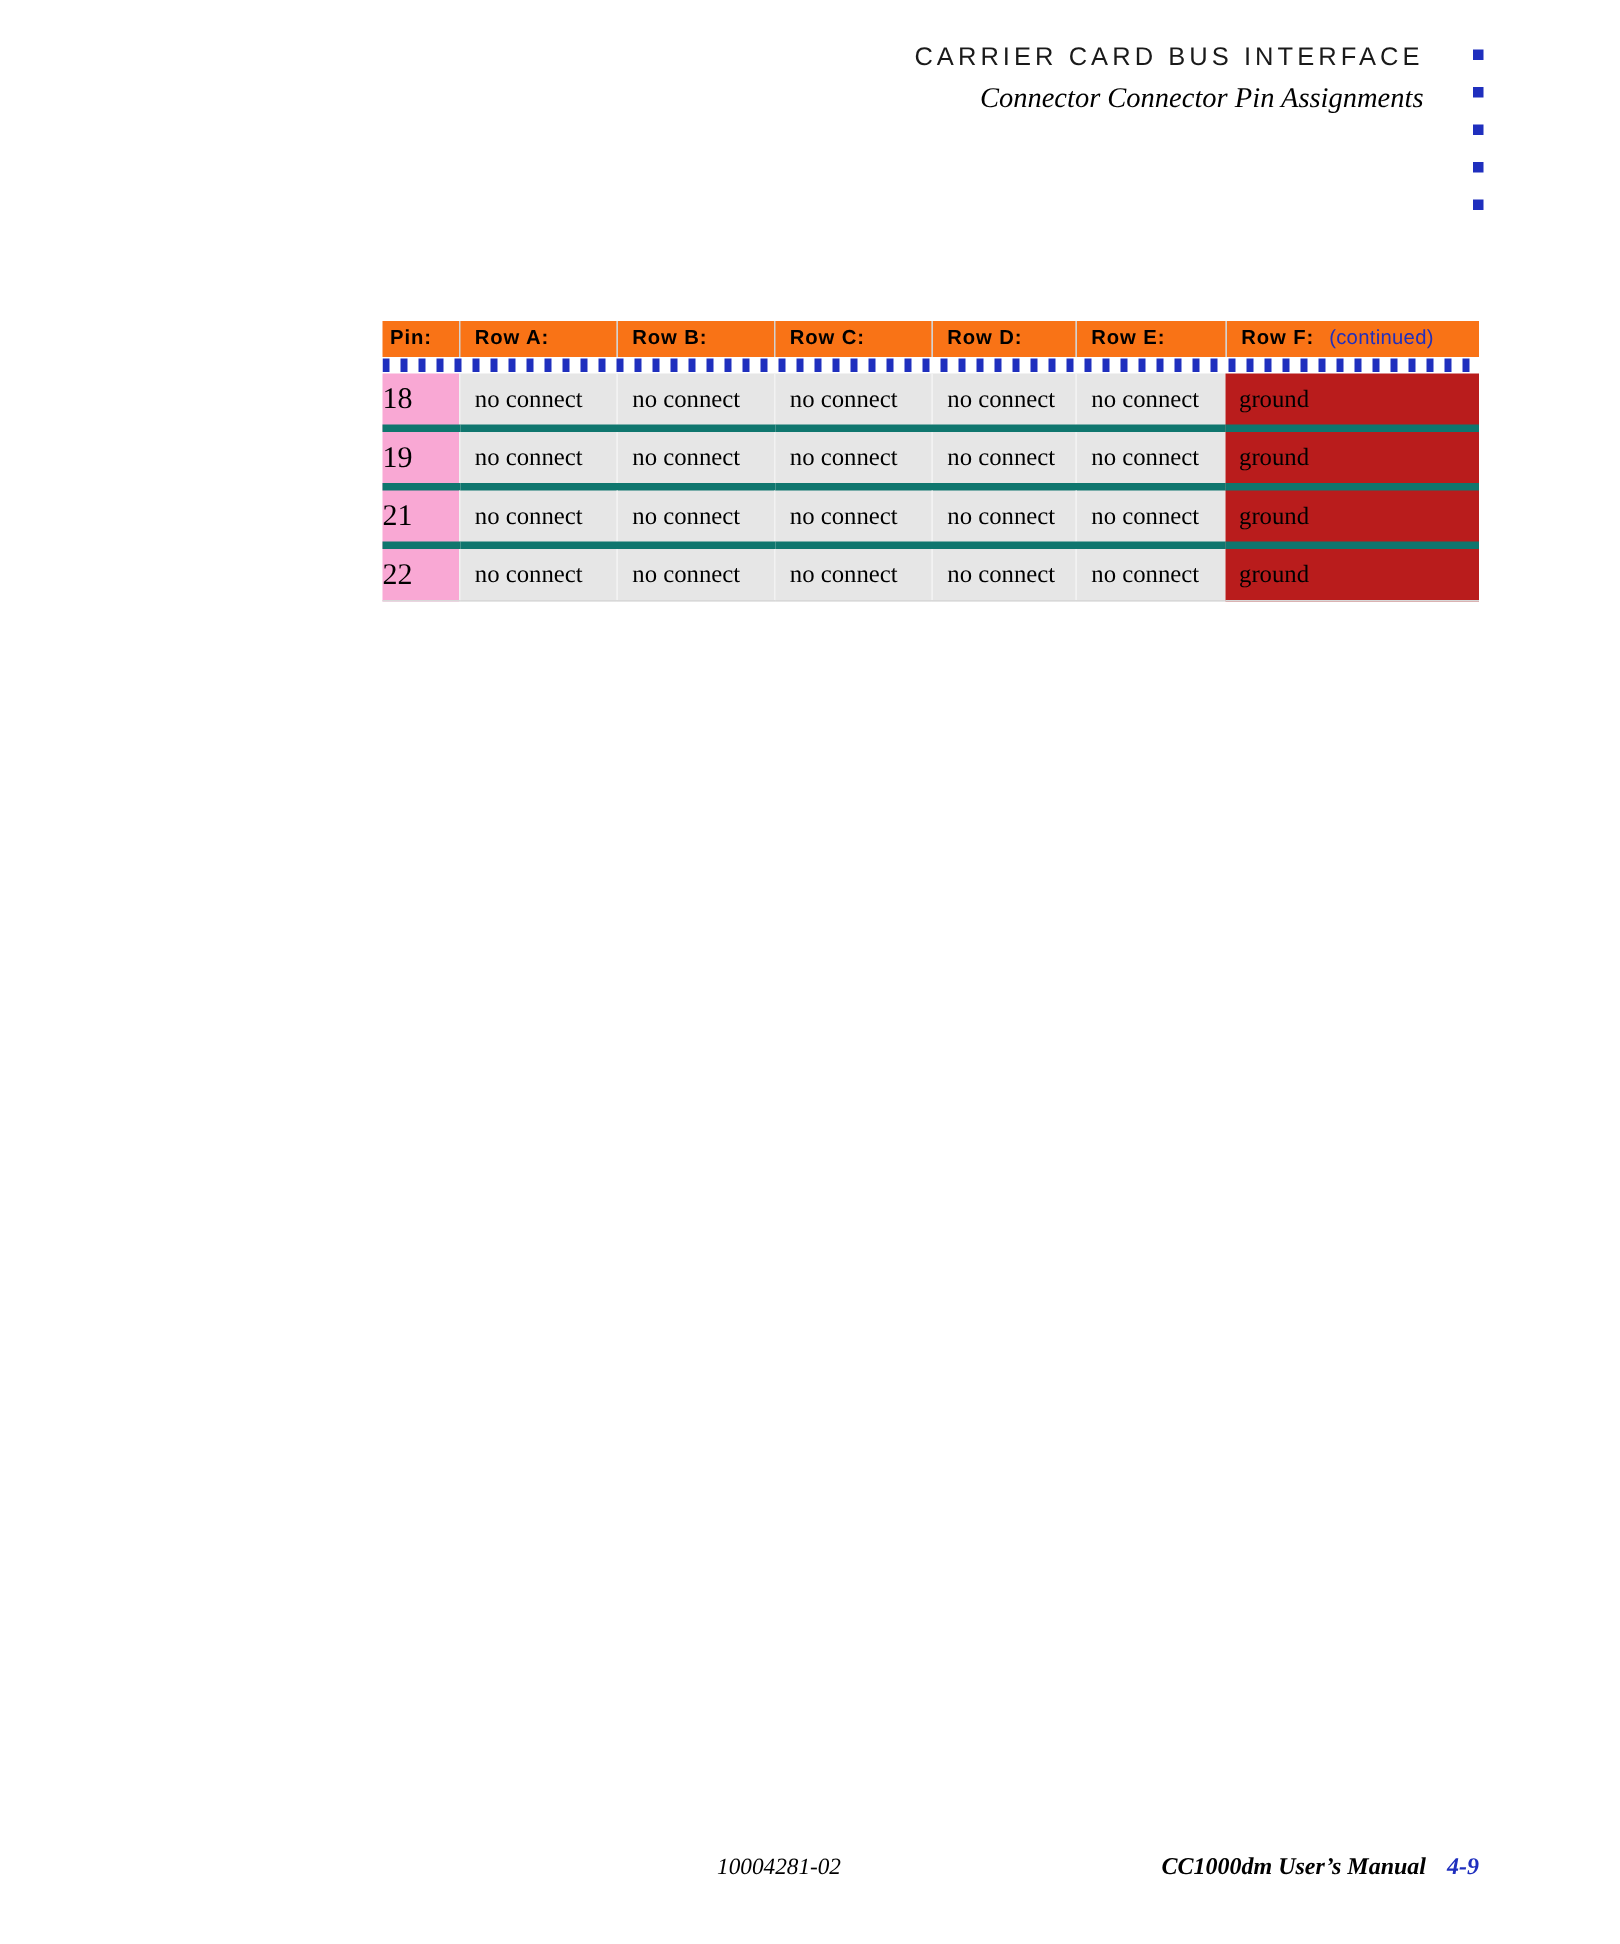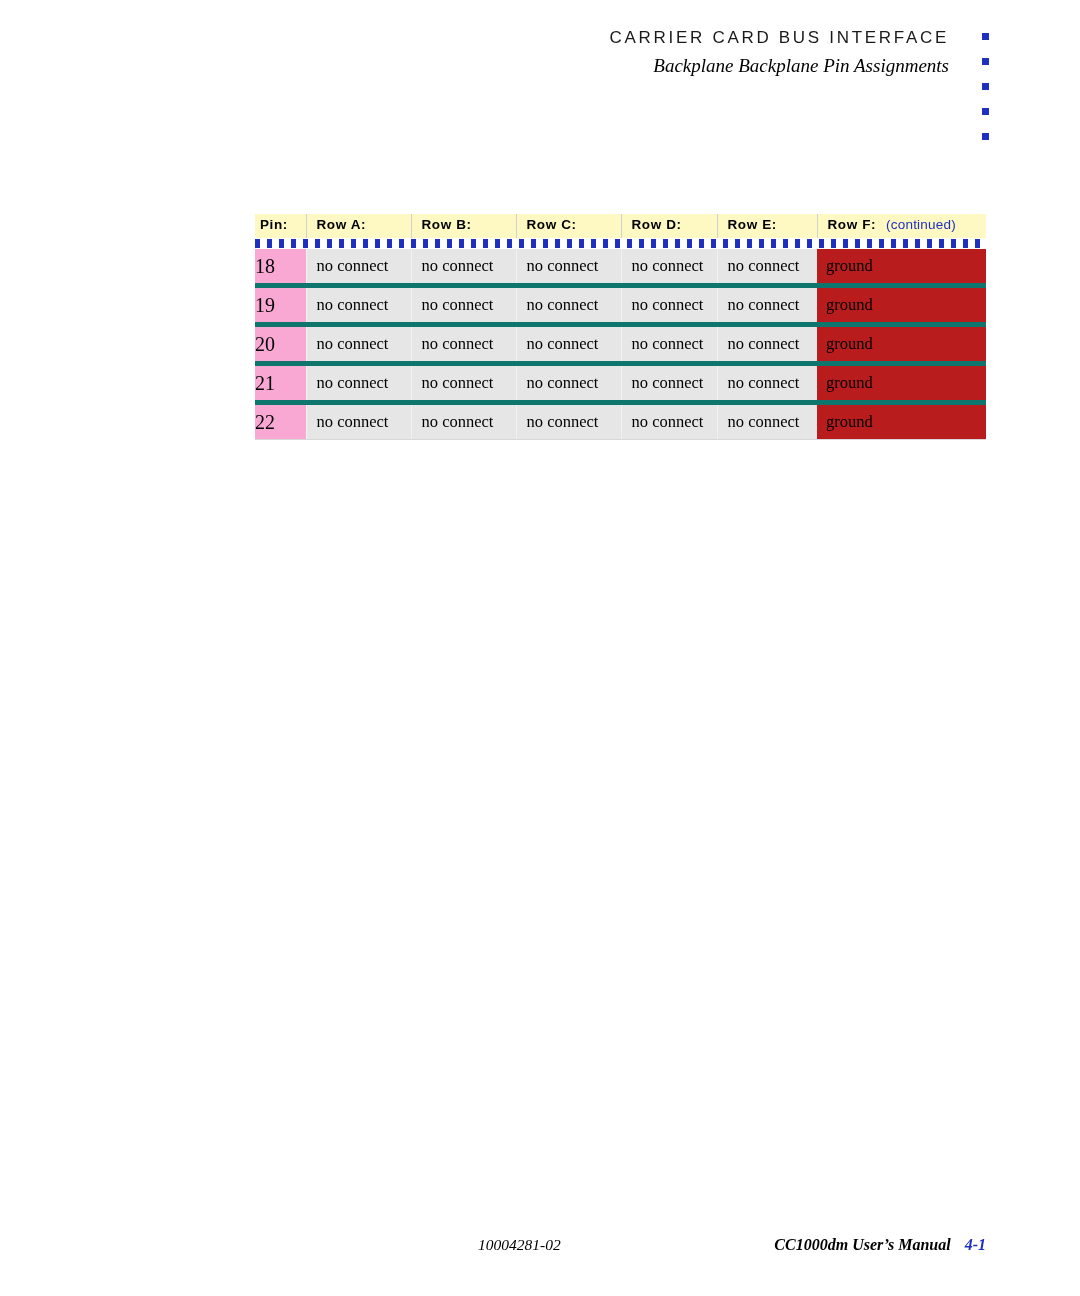--- a/index.html
+++ b/index.html
@@ -86,21 +86,21 @@
 
   thead th {
     font-family: "Liberation Sans", "DejaVu Sans", sans-serif;
     font-weight: bold;
     font-size: 13.5px;
     letter-spacing: 0.6px;
     color: #000000;
     text-align: left;
     padding: 3px 0 6px 10px;
     vertical-align: top;
-    background: #fef9c3;
+    background: #f97316;
     border-left: 1px solid #d2d2d2;
     white-space: nowrap;
   }
   thead th.first-head {
     border-left: none;
     padding-left: 5px;
   }
   .continued-note {
     font-family: "Liberation Sans", "DejaVu Sans", sans-serif;
     font-weight: normal;
@@ -196,21 +196,21 @@
     margin-left: 14px;
   }
 </style>
 </head>
 <body>
 
 <div class="page-header">
 
   <div class="header-text-block">
     <div class="header-title">CARRIER CARD BUS INTERFACE</div>
-    <div class="header-subtitle">Backplane Backplane Pin Assignments</div>
+    <div class="header-subtitle">Connector Connector Pin Assignments</div>
   </div>
 
   <div class="edge-dots">
     <div class="edge-dot"></div>
     <div class="edge-dot"></div>
     <div class="edge-dot"></div>
     <div class="edge-dot"></div>
     <div class="edge-dot"></div>
   </div>
 
@@ -258,29 +258,20 @@
       <tr>
         <td class="pin-cell">19</td>
         <td>no connect</td>
         <td>no connect</td>
         <td>no connect</td>
         <td>no connect</td>
         <td>no connect</td>
         <td class="f-cell">ground</td>
       </tr>
       <tr>
-        <td class="pin-cell">20</td>
-        <td>no connect</td>
-        <td>no connect</td>
-        <td>no connect</td>
-        <td>no connect</td>
-        <td>no connect</td>
-        <td class="f-cell">ground</td>
-      </tr>
-      <tr>
         <td class="pin-cell">21</td>
         <td>no connect</td>
         <td>no connect</td>
         <td>no connect</td>
         <td>no connect</td>
         <td>no connect</td>
         <td class="f-cell">ground</td>
       </tr>
       <tr>
         <td class="pin-cell">22</td>
@@ -291,15 +282,15 @@
         <td>no connect</td>
         <td class="f-cell">ground</td>
       </tr>
     </tbody>
   </table>
 </div>
 
 <div class="page-footer">
   <div class="footer-left">10004281-02</div>
   <div class="footer-right">
-    <span>CC1000dm User’s Manual</span><span class="footer-page-number">4-1</span>
+    <span>CC1000dm User’s Manual</span><span class="footer-page-number">4-9</span>
   </div>
 </div>
 
 </body></html>

